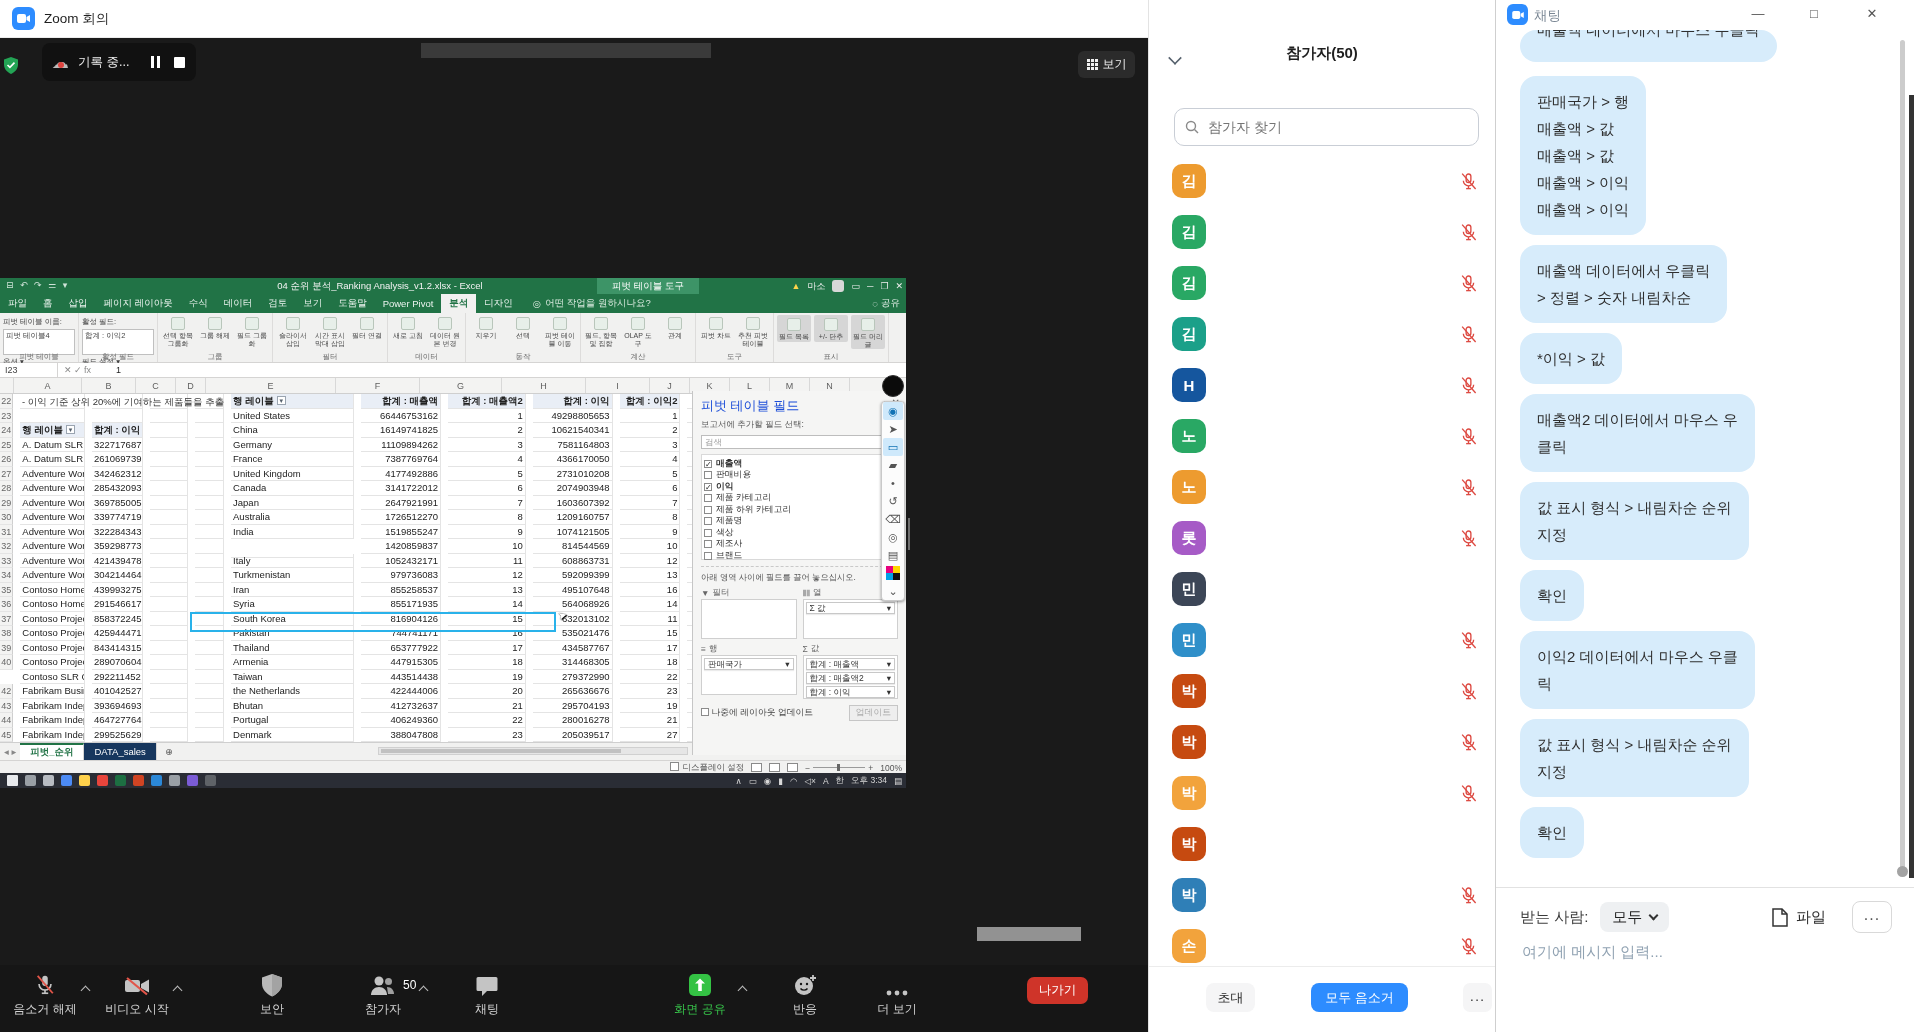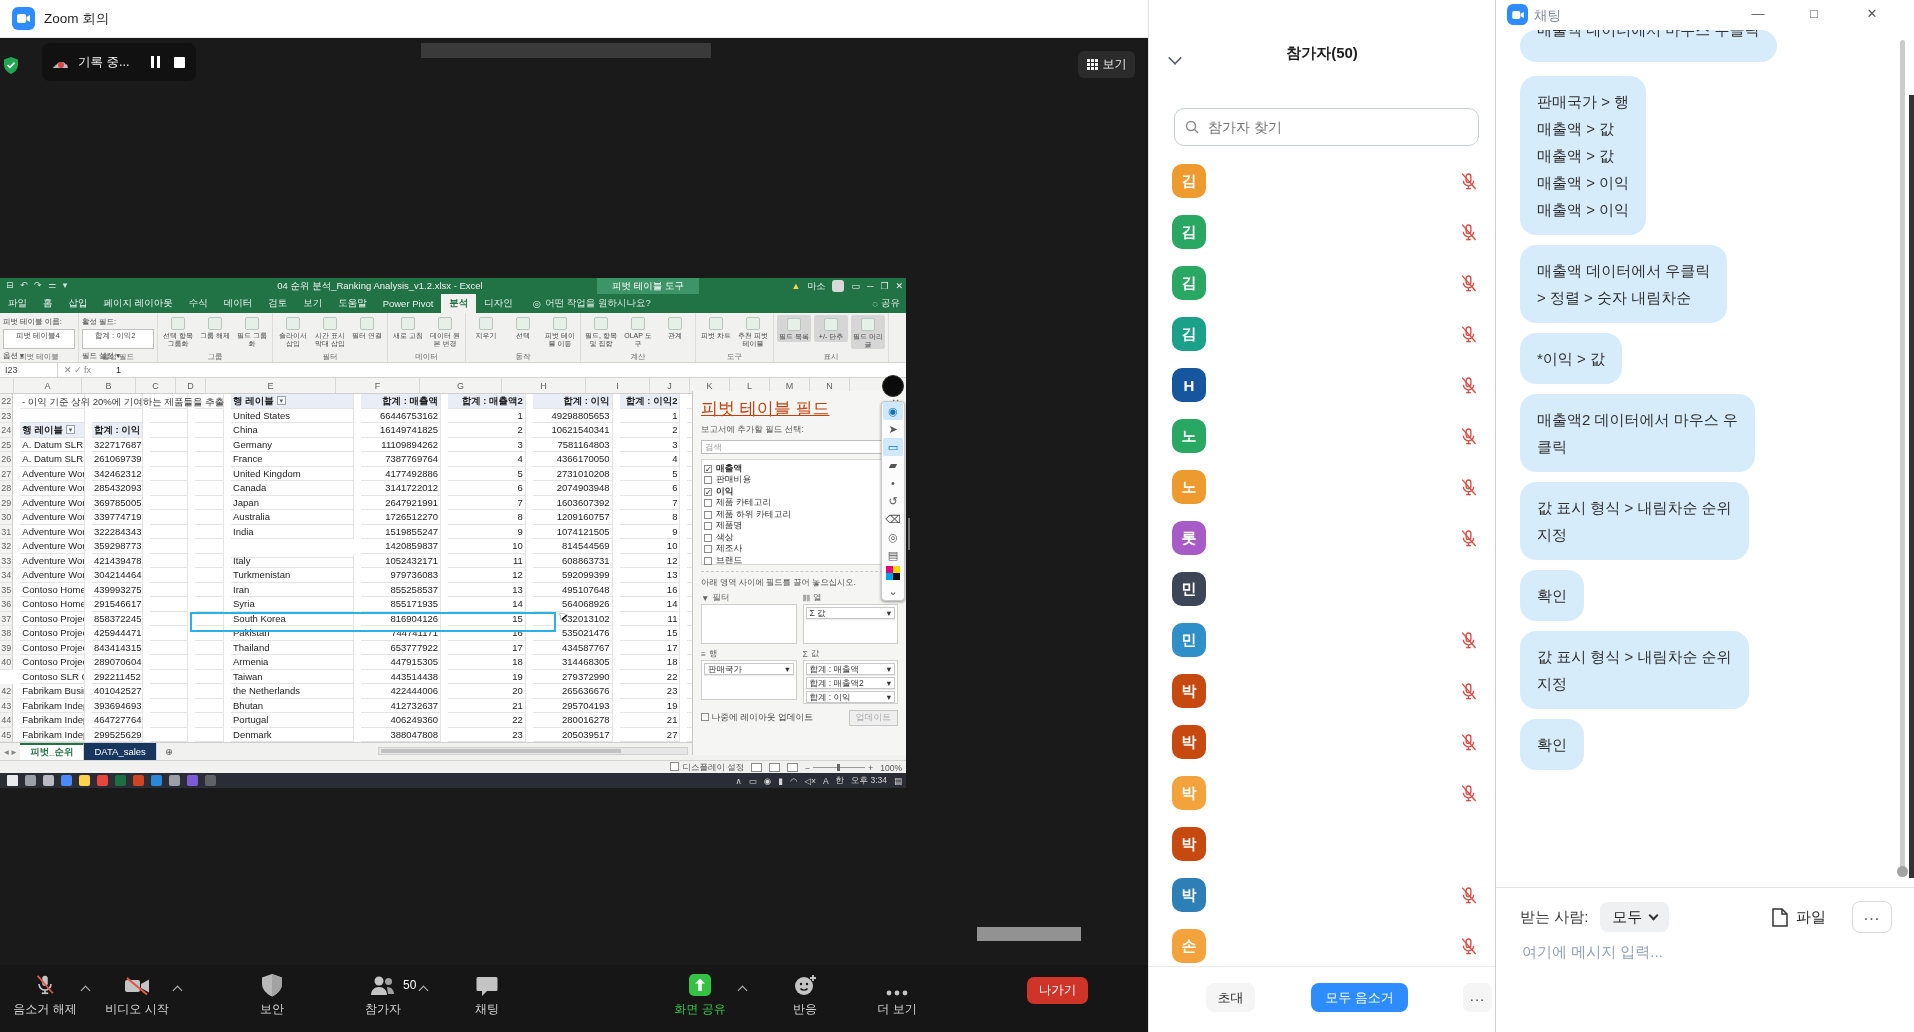--- a/index.html
+++ b/index.html
@@ -50,41 +50,41 @@
   #xl-tabs .xtab.active{background:#f1f1f0;color:#217346;font-weight:bold;}
   #xl-tellme{display:flex;align-items:center;gap:4px;color:#d9ead f;color:#d9eadf;padding-left:12px;font-size:9.5px;}
   #xl-share{position:absolute;right:6px;top:0;height:19px;display:flex;align-items:center;gap:3px;color:#eaf3ee;}
   #xl-ribbon{position:absolute;left:0;top:35px;width:906px;height:50px;background:#f1f1f0;border-bottom:1px solid #d5d4d3;display:flex;}
   .rgrp{position:relative;border-right:1px solid #dddcdb;padding:2px 3px 10px 3px;display:flex;gap:3px;align-items:flex-start;}
   .rgrp .glabel{position:absolute;bottom:0px;left:0;width:100%;text-align:center;font-size:7.5px;color:#6a6a6a;}
   .ritem{display:flex;flex-direction:column;align-items:center;width:34px;text-align:center;font-size:7px;color:#444;line-height:1.1;}
   .ritem .ribox{width:14px;height:13px;border:1px solid #b9c6bb;background:#e7efe9;border-radius:2px;margin:2px 0 2px 0;}
   .ritem.pressed{background:#d6d6d6;border-radius:2px;padding:1px;}
   .rstack{display:flex;flex-direction:column;font-size:7.5px;color:#444;gap:2px;padding-top:2px;}
-  .rstack .inbox{border:1px solid #c0c0c0;background:#fff;padding:0 12px;height:20px;line-height:11px;width:72px;}
+  .rstack .inbox{border:1px solid #c0c0c0;background:#fff;padding:0 2px;height:26px;line-height:11px;width:72px;}
   #xl-formula{position:absolute;left:0;top:85px;width:906px;height:15px;background:#fff;border-bottom:1px solid #d5d4d3;display:flex;align-items:center;font-size:9px;color:#444;}
   #namebox{width:58px;height:100%;border-right:1px solid #d5d4d3;padding-left:5px;line-height:15px;}
   #fxsyms{width:52px;color:#8a8a8a;padding-left:6px;}
   #fval{padding-left:6px;color:#222;}
   #xl-colheads{position:absolute;left:0;top:100px;width:906px;height:16px;background:#f3f3f2;border-bottom:1px solid #cfcfcf;display:flex;color:#5f5f5f;font-size:9px;}
   #xl-colheads div{border-right:1px solid #d8d8d8;text-align:center;line-height:16px;}
   #xl-grid{position:absolute;left:0;top:116px;width:906px;height:348px;background:#fff;overflow:hidden;}
   .grow{display:flex;height:14.5px;gap:7px;}
   .gc{border-right:1px solid #e4e4e4;border-bottom:1px solid #e4e4e4;overflow:hidden;white-space:nowrap;padding:0 2px;color:#222;line-height:14px;font-size:9.5px;}
   .gc.num{background:#f3f3f2;color:#666;text-align:center;font-size:9px;border-right:1px solid #cfcfcf;padding:0;}
   .gc.r{text-align:right;}
   .gc.ph{background:#e9eef6;font-weight:bold;}
   .fbox{display:inline-block;width:9px;height:9px;border:1px solid #9aa4b0;background:#fff;color:#55606c;font-size:7px;line-height:8px;text-align:center;vertical-align:1px;margin-left:3px;}
   #note23{position:absolute;left:22px;top:117.5px;font-size:9.5px;color:#333;white-space:nowrap;z-index:3;background:transparent;}
   #annobox{position:absolute;left:190px;top:333.5px;width:366px;height:20px;border:2px solid #29b2ea;z-index:5;}
   #annocursor{position:absolute;left:558px;top:331px;z-index:6;color:#fff;text-shadow:0 0 1px #000,1px 1px 1px #000;font-size:11px;transform:rotate(-15deg);}
 
   
   #fpanel{position:absolute;left:692px;top:113px;width:214px;height:364px;background:#f5f5f4;border-left:1px solid #c6c6c6;z-index:4;padding:4px 8px;}
-  #fpanel .ft{color:#c2410c;font-size:17px;margin-top:2px;text-decoration:underline;}
+  #fpanel .ft{color:#1d4ed8;font-size:13px;margin-top:2px;}
   #fpanel .fsub{font-size:8.5px;color:#555;margin-top:4px;}
   #fsearch{margin-top:4px;height:14px;border:1px solid #bdbdbd;background:#fff;font-size:8.5px;color:#9a9a9a;padding:0 3px;line-height:13px;position:relative;}
   #flist{margin-top:5px;background:#fff;border:1px solid #d9d9d9;padding:3px 2px;height:106px;position:relative;}
   .fitem{display:flex;align-items:center;gap:4px;height:11.5px;font-size:8.8px;color:#333;}
   .cb{width:8px;height:8px;border:1px solid #8b8b8b;background:#fff;font-size:8px;line-height:7px;text-align:center;color:#222;}
   #fdrag{font-size:8.3px;color:#555;margin-top:6px;border-top:1px dashed #c9c9c9;padding-top:5px;}
   .quad{display:flex;gap:6px;margin-top:4px;}
   .qcol{width:50%;}
   .qlabel{font-size:8.5px;color:#666;height:12px;display:flex;align-items:center;gap:3px;}
   .qbox{background:#fff;border:1px solid #cfcfcf;height:40px;padding:2px;}
@@ -1278,20 +1278,21 @@
       <div class="winctl" style="left:363px;top:2px;color:#555;">✕</div>
     </div>
     <div id="cmsgs">
         <div class="bubwrap"><div class="bub partial"><div>매출액 데이터에서 마우스 우클릭</div></div></div>
         <div class="bubwrap"><div class="bub"><div>판매국가 &gt; 행</div><div>매출액 &gt; 값</div><div>매출액 &gt; 값</div><div>매출액 &gt; 이익</div><div>매출액 &gt; 이익</div></div></div>
         <div class="bubwrap"><div class="bub"><div>매출액 데이터에서 우클릭</div><div>&gt; 정렬 &gt; 숫자 내림차순</div></div></div>
         <div class="bubwrap"><div class="bub"><div>*이익 &gt; 값</div></div></div>
         <div class="bubwrap"><div class="bub"><div>매출액2 데이터에서 마우스 우</div><div>클릭</div></div></div>
         <div class="bubwrap"><div class="bub"><div>값 표시 형식 &gt; 내림차순 순위</div><div>지정</div></div></div>
         <div class="bubwrap"><div class="bub"><div>확인</div></div></div>
+        <div class="bubwrap"><div class="bub"><div>이익2 데이터에서 마우스 우클</div><div>릭</div></div></div>
         <div class="bubwrap"><div class="bub"><div>값 표시 형식 &gt; 내림차순 순위</div><div>지정</div></div></div>
         <div class="bubwrap"><div class="bub"><div>확인</div></div></div>
       </div>
     <div id="cdivider"></div>
     <div id="cfoot">
       <div id="torow">
         <span id="tolabel">받는 사람:</span>
         <span id="topill">
             <span>모두</span>
             <span class="chevdn"></span>

